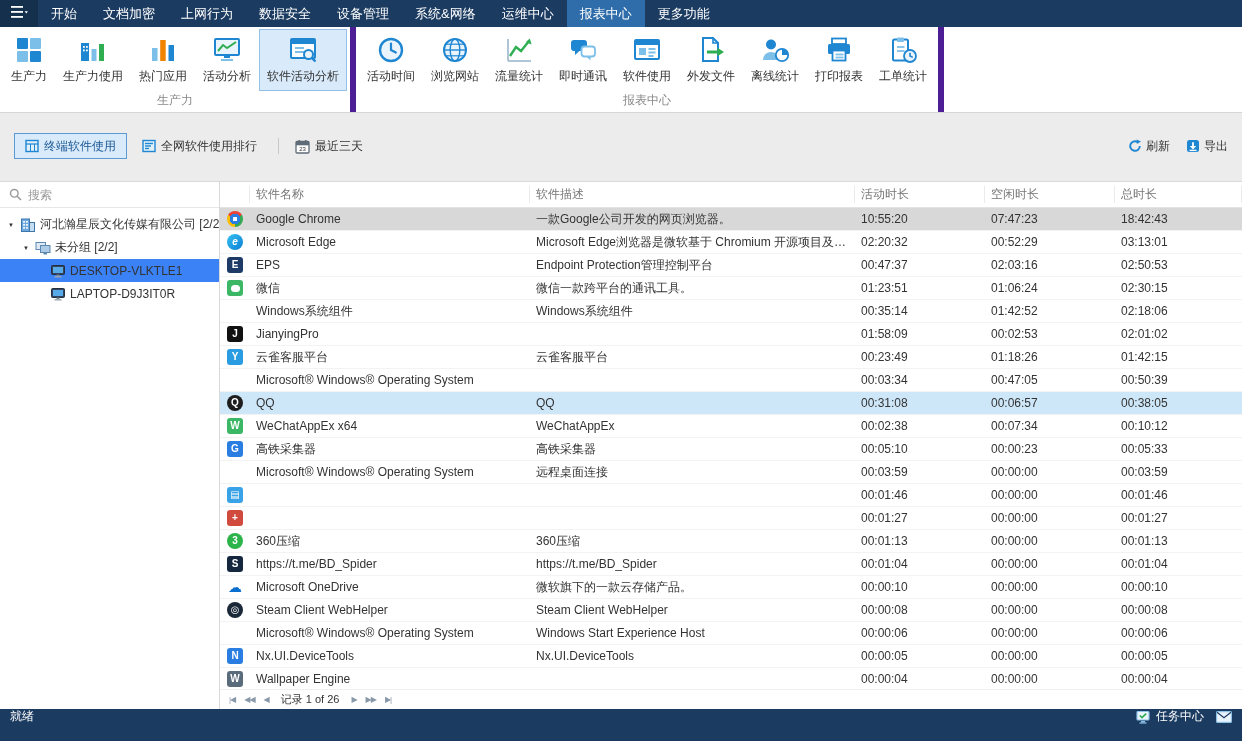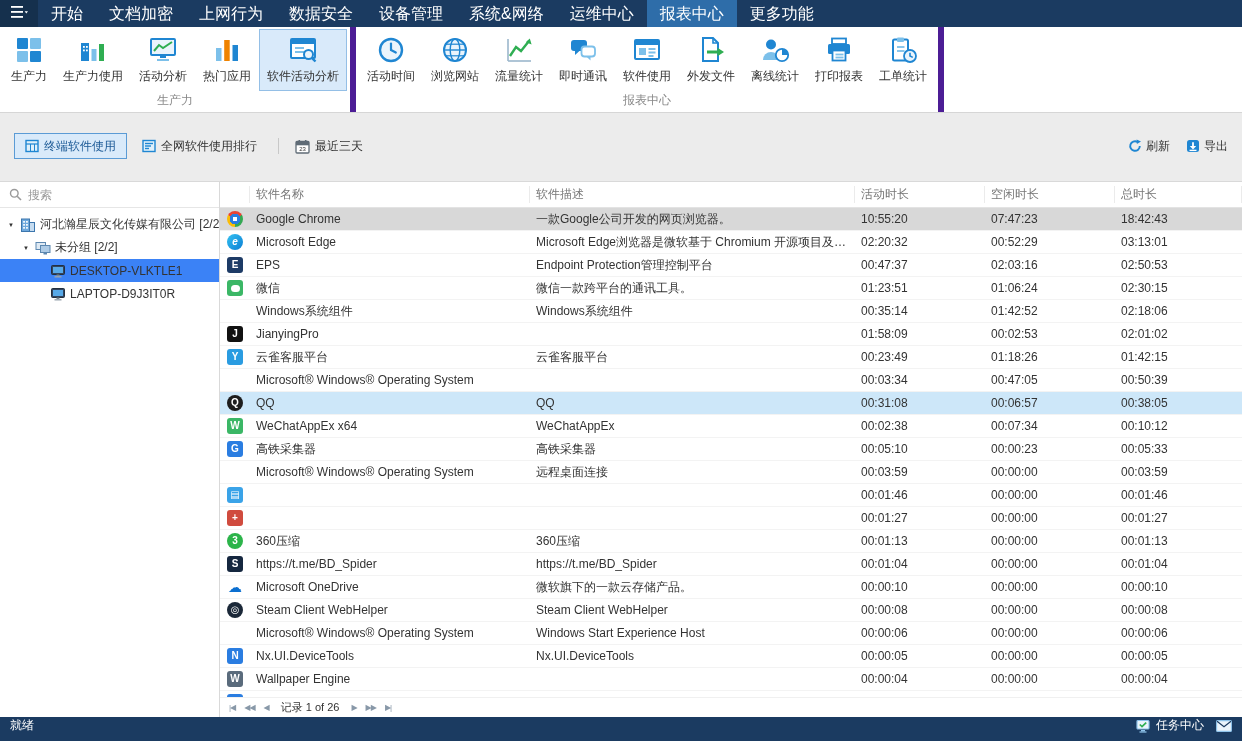--- a/index.html
+++ b/index.html
@@ -4,21 +4,21 @@
 <style>
   *{margin:0;padding:0;box-sizing:border-box}
   html,body{width:1242px;height:741px;overflow:hidden}
   body{font-family:"Liberation Sans","DejaVu Sans",sans-serif;background:#ececec;font-size:12px;color:#333}
   .app{width:1242px;height:741px;display:flex;flex-direction:column}
 
   
   .menubar{height:27px;background:#1b3b61;display:flex;align-items:stretch;flex:none}
   .hamburger{width:38px;background:#15304d;display:flex;align-items:center;justify-content:center;cursor:pointer}
   .menu-items{display:flex}
-  .menu-item{padding:0 13px;color:#fff;font-size:16px;line-height:27px;cursor:pointer;white-space:nowrap}
+  .menu-item{padding:0 13px;color:#fff;font-size:13px;line-height:27px;cursor:pointer;white-space:nowrap}
   .menu-item.active{background:#2e6da9}
 
   
   .ribbon{background:#fff;border-bottom:1px solid #d6d6d6;display:flex;height:86px;flex:none}
   .rgroup{display:flex;flex-direction:column;border-right:6px solid #4c1d95;padding:2px 3px 0}
   .ritems{display:flex;align-items:stretch;flex:1}
   .ritem{display:flex;flex-direction:column;align-items:center;gap:3px;padding:5px 7px 2px;min-width:50px;font-size:12px;color:#333;border:1px solid transparent;cursor:pointer;white-space:nowrap}
   .ritem.active{background:#d9eafa;border-color:#94bfe6}
   .ricon{height:30px;display:flex;align-items:center}
   .rlabel{font-size:12px;color:#888;text-align:center;padding:1px 0 3px}
@@ -68,21 +68,21 @@
   .ic-win{display:grid;grid-template-columns:7px 7px;grid-template-rows:7px 7px;gap:1px;border-radius:0;background:none}
   .ic-win i{background:#1487dc;display:block}
   .bub{width:9px;height:7px;background:#fff;border-radius:4px;display:block}
 
   
   .pager{height:20px;flex:none;display:flex;align-items:center;gap:7px;padding-left:8px;font-size:11px;color:#444;border-top:1px solid #f0f0f0}
   .pbtn{font-size:8px;color:#8898a8;padding:0 1px;cursor:pointer;letter-spacing:-1px}
   .plabel{color:#333;padding:0 4px}
 
   
-  .statusbar{height:24px;background:#1b3b61;color:#fff;display:flex;align-items:flex-start;font-size:12px;padding:0 10px;flex:none}
+  .statusbar{height:24px;background:#1b3b61;color:#fff;display:flex;align-items:flex-end;font-size:12px;padding:16px 10px;flex:none}
   .sb-right{margin-left:auto;display:flex;align-items:center;gap:6px}
 </style>
 </head>
 <body>
 
 <div class="app">
 
   <header class="menubar">
     <div class="hamburger">
       <span id="hamburger-icon"><svg width="17" height="14" viewBox="0 0 17 14">
@@ -129,37 +129,37 @@
                 <rect x="8" y="14.5" width="1.8" height="1.8" fill="#fff"></rect>
                 <rect x="13.5" y="14" width="5" height="12" fill="#7cc0ea"></rect>
                 <rect x="21" y="9" width="5" height="17" fill="#2fae52"></rect>
               </svg>
             </span>
             <span class="rtext">生产力使用</span>
           </div>
           <div class="ritem">
             <span class="ricon">
               <svg width="30" height="30" viewBox="0 0 30 30">
+                <rect x="4" y="13" width="5.5" height="13" fill="#7cc0ea"></rect>
+                <rect x="12.2" y="5" width="5.5" height="21" fill="#f08300"></rect>
+                <rect x="20.5" y="10" width="5.5" height="16" fill="#1f86d2"></rect>
+              </svg>
+            </span>
+            <span class="rtext">热门应用</span>
+          </div>
+          <div class="ritem">
+            <span class="ricon">
+              <svg width="30" height="30" viewBox="0 0 30 30">
                 <rect x="3" y="4" width="24" height="16" rx="1" fill="#eaf4fc" stroke="#1f86d2" stroke-width="2"></rect>
                 <polyline points="6,16 11,10 15,13 24,7" fill="none" stroke="#2fae52" stroke-width="2"></polyline>
                 <rect x="12" y="21" width="6" height="2" fill="#1f86d2"></rect>
                 <rect x="9" y="24" width="12" height="2" fill="#7cc0ea"></rect>
               </svg>
             </span>
             <span class="rtext">活动分析</span>
-          </div>
-          <div class="ritem">
-            <span class="ricon">
-              <svg width="30" height="30" viewBox="0 0 30 30">
-                <rect x="4" y="13" width="5.5" height="13" fill="#7cc0ea"></rect>
-                <rect x="12.2" y="5" width="5.5" height="21" fill="#f08300"></rect>
-                <rect x="20.5" y="10" width="5.5" height="16" fill="#1f86d2"></rect>
-              </svg>
-            </span>
-            <span class="rtext">热门应用</span>
           </div>
           <div class="ritem active">
             <span class="ricon">
               <svg width="30" height="30" viewBox="0 0 30 30">
                 <rect x="3" y="4" width="24" height="19" rx="1" fill="#fff" stroke="#1f86d2" stroke-width="2"></rect>
                 <rect x="4" y="5" width="22" height="4" fill="#1f86d2"></rect>
                 <rect x="7" y="12" width="9" height="2" fill="#7cc0ea"></rect>
                 <rect x="7" y="16" width="12" height="2" fill="#7cc0ea"></rect>
                 <circle cx="20.5" cy="19.5" r="4.5" fill="#eaf4fc" stroke="#1f86d2" stroke-width="2"></circle>
                 <line x1="23.8" y1="22.8" x2="27.5" y2="26.5" stroke="#1f86d2" stroke-width="2.4"></line>

